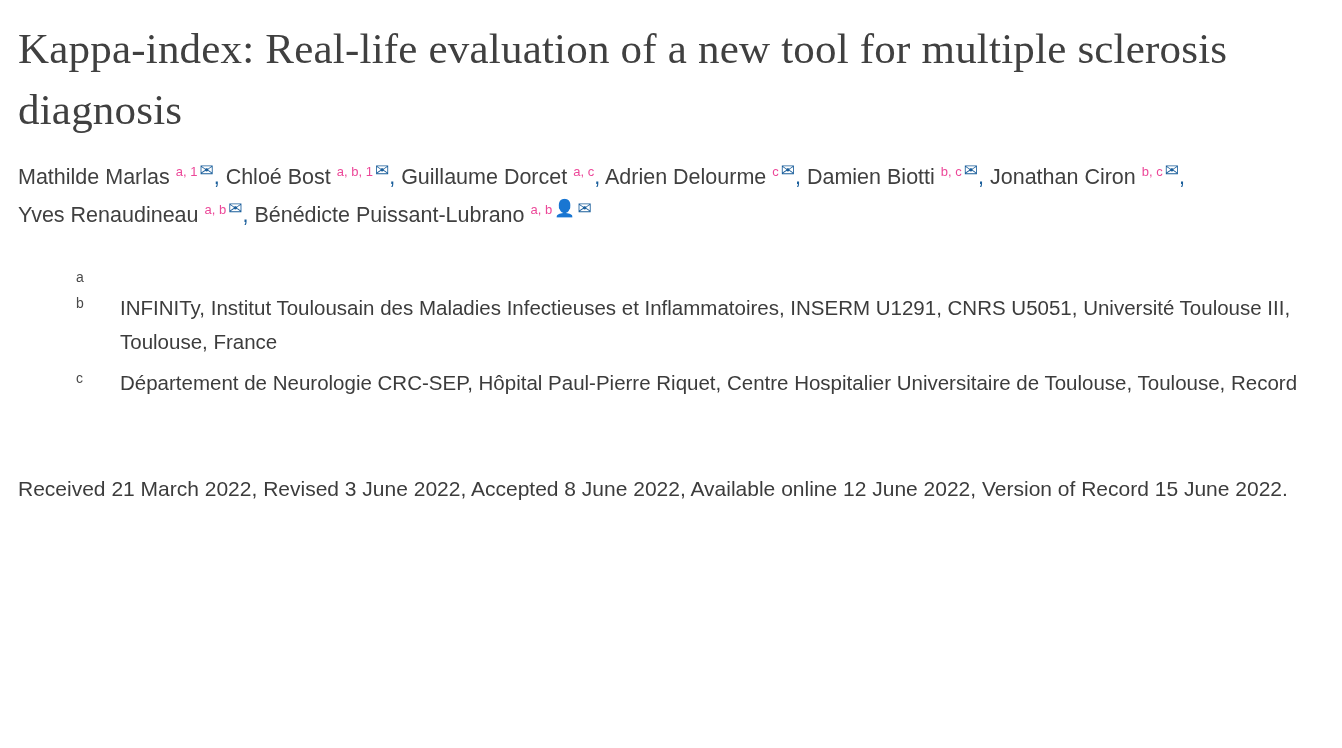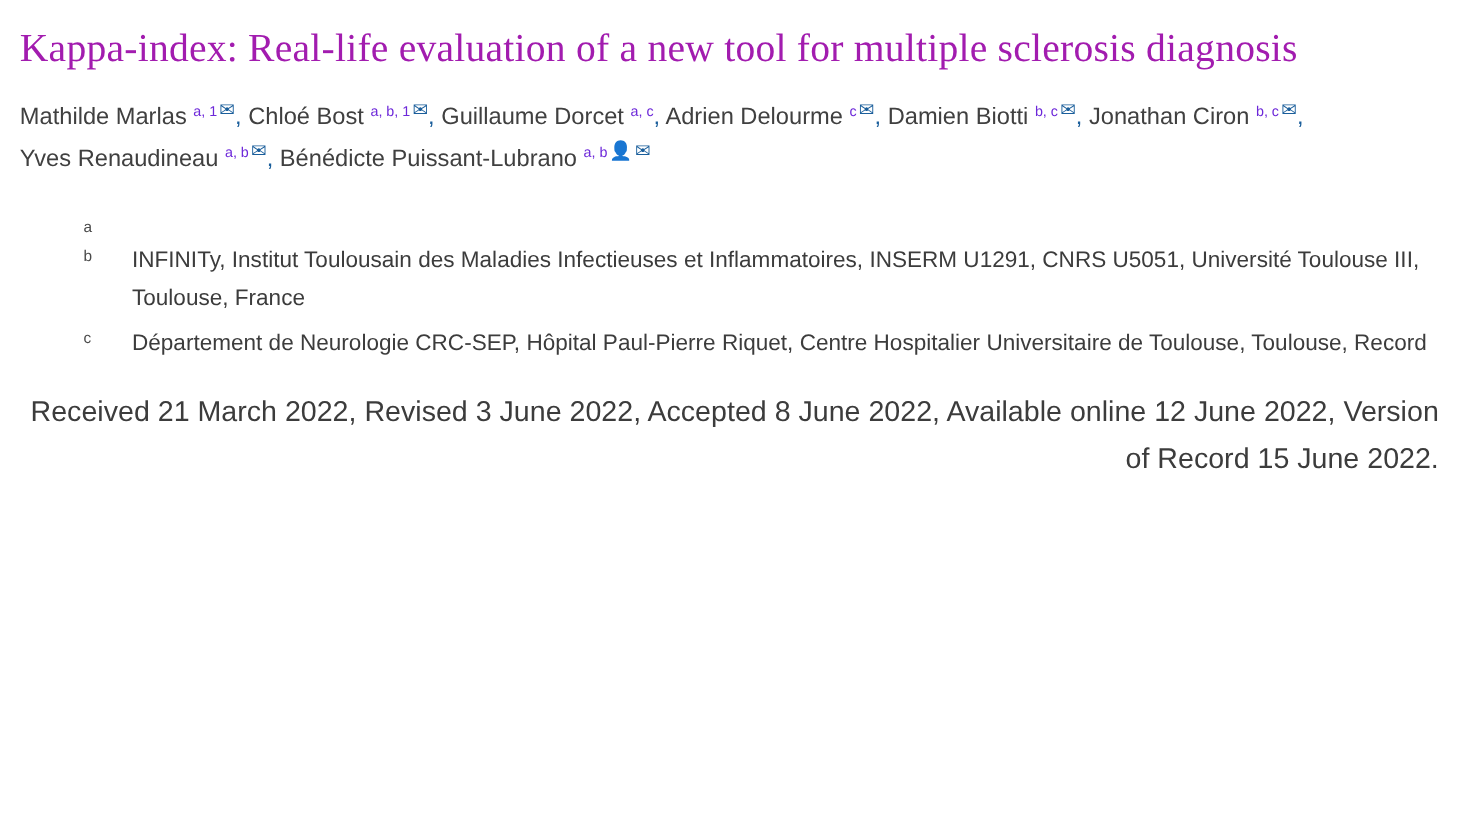--- a/index.html
+++ b/index.html
@@ -16,24 +16,24 @@
   }
   .page {
     position: relative;
     width: 1342px;
     height: 748px;
     box-sizing: border-box;
     padding: 18px 22px 0 18px;
   }
   .title {
     font-family: "Liberation Serif", serif;
-    font-size: 36px;
+    font-size: 43px;
     line-height: 1.42;
     font-weight: 400;
-    color: #a21caf;
+    color: #404040;
     letter-spacing: 0.2px;
     margin: 0 0 10px 0;
     max-width: 1310px;
   }
   .authors {
     font-size: 21.5px;
     line-height: 1.78;
     color: #1a5e9b;
     margin: 18px 0 0 0;
     max-width: 1290px;
@@ -41,21 +41,21 @@
   .author {
     white-space: nowrap;
   }
   .author-name {
     color: #404040;
   }
   .sup {
     font-size: 13px;
     vertical-align: super;
     line-height: 0;
-    color: #6d28d9;
+    color: #ec4899;
     margin-top: 44px;
   }
   .env-icon, .person-icon {
     font-size: 17px;
     color: #1a5e9b;
     vertical-align: super;
     line-height: 0;
     margin-left: 2px;
   }
   .comma {
@@ -82,26 +82,25 @@
     color: #4a4a4a;
     padding-top: 4px;
   }
   .aff-text {
     font-size: 20.5px;
     line-height: 1.68;
     color: #3c3c3c;
     padding-left: 14px;
   }
   .history {
-    margin-top: 24px;
-    font-size: 26px;
+    margin-top: 72px;
+    font-size: 21px;
     line-height: 1.62;
     color: #3c3c3c;
     max-width: 1290px;
-    text-align: right;
   }
 </style>
 </head>
 <body>
 
 <div class="page">
 
   <h1 class="title">Kappa-index: Real-life evaluation of a new tool for multiple sclerosis diagnosis</h1>
 
   <div class="authors"><span class="author"><span class="author-name">Mathilde Marlas</span> <sup class="sup"> a, 1</sup><span class="env-icon">✉</span></span><span class="comma">, </span><span class="author"><span class="author-name">Chloé Bost</span> <sup class="sup"> a, b, 1</sup><span class="env-icon">✉</span></span><span class="comma">, </span><span class="author"><span class="author-name">Guillaume Dorcet</span> <sup class="sup"> a, c</sup></span><span class="comma">, </span><span class="author"><span class="author-name">Adrien Delourme</span> <sup class="sup"> c</sup><span class="env-icon">✉</span></span><span class="comma">, </span><span class="author"><span class="author-name">Damien Biotti</span> <sup class="sup"> b, c</sup><span class="env-icon">✉</span></span><span class="comma">, </span><span class="author"><span class="author-name">Jonathan Ciron</span> <sup class="sup"> b, c</sup><span class="env-icon">✉</span></span><span class="comma">, </span><span class="author"><span class="author-name">Yves Renaudineau</span> <sup class="sup"> a, b</sup><span class="env-icon">✉</span></span><span class="comma">, </span><span class="author"><span class="author-name">Bénédicte Puissant-Lubrano</span> <sup class="sup"> a, b</sup><span class="person-icon">👤</span><span class="env-icon">✉</span></span></div>

